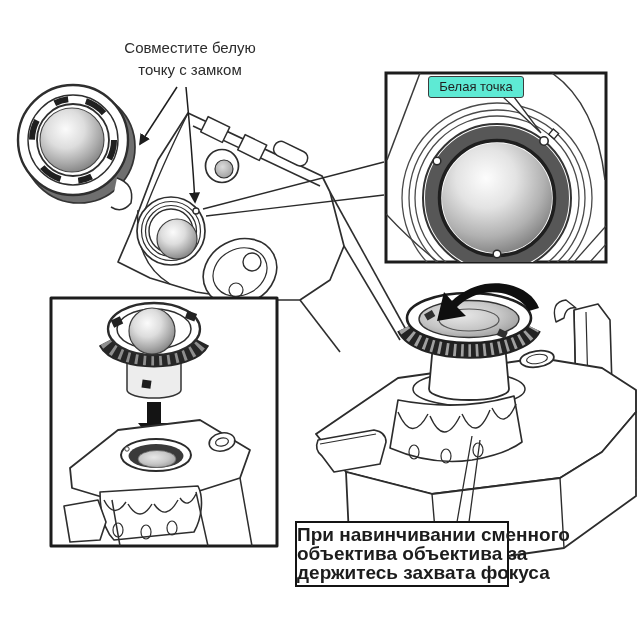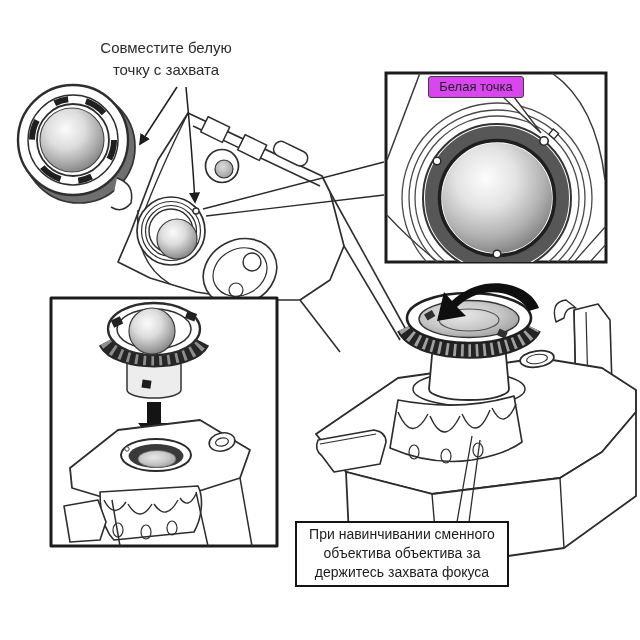--- a/index.html
+++ b/index.html
@@ -1,27 +1,27 @@
 <!DOCTYPE html>
 <html><head>
 <meta charset="utf-8">
 <style>
   html,body{margin:0;padding:0;background:#ffffff;}
   .figure{position:relative;width:640px;height:640px;background:#ffffff;overflow:hidden;
           font-family:"Liberation Sans",sans-serif;}
   .figure svg{position:absolute;left:0;top:0;}
   .note{position:absolute;color:#272727;}
-  .align-note{left:70px;top:37px;width:192px;text-align:center;
+  .align-note{left:94px;top:37px;width:192px;text-align:center;
               font-size:15px;line-height:22px;color:#2b2b2b;}
   .dot-label{left:428px;top:76px;width:96px;height:22px;box-sizing:border-box;
-             border:1.5px solid #3c3c3c;border-radius:3px;background:#d946ef;
+             border:1.5px solid #3c3c3c;border-radius:3px;background:#5eead4;
              text-align:center;font-size:13px;line-height:19px;color:#1f1f1f;}
   .hold-note{left:295px;top:521px;width:214px;box-sizing:border-box;
              border:2.5px solid #141414;background:#ffffff;text-align:center;
-             font-weight:normal;font-size:14px;line-height:19px;color:#1c1c1c;
+             font-weight:bold;font-size:19px;line-height:19px;color:#1c1c1c;
              padding:2px 0 3px;}
   .note div{white-space:nowrap;}
 </style>
 </head>
 <body>
 
 <div class="figure">
 
 <svg width="640" height="640" viewBox="0 0 640 640">
   <defs>
@@ -193,21 +193,21 @@
     <ellipse cx="469" cy="320" rx="30" ry="11" stroke="#555555" stroke-width="1.2"></ellipse>
     <rect x="425" y="312" width="9" height="7" fill="#2f2f2f" stroke="none" transform="rotate(-30 429 315)"></rect>
     <rect x="498" y="330" width="9" height="7" fill="#2f2f2f" stroke="none" transform="rotate(25 502 333)"></rect>
 
     <path d="M539,308 C533,291 510,280 485,284 C471,287 460,293 452,301 L444,292 L437,321 L466,316 L457,307 C464,300 473,295 484,293 C502,290 521,297 529,311 Z" fill="#0f0f0f" stroke="none"></path>
   </g>
 </svg>
 
   <div class="note align-note">
     <div>Совместите белую</div>
-    <div>точку с захвата</div>
+    <div>точку с замком</div>
   </div>
 
   <div class="note dot-label">
     <span>Белая точка</span>
   </div>
 
   <div class="note hold-note">
     <div>При навинчивании сменного</div>
     <div>объектива объектива за</div>
     <div>держитесь захвата фокуса</div>

